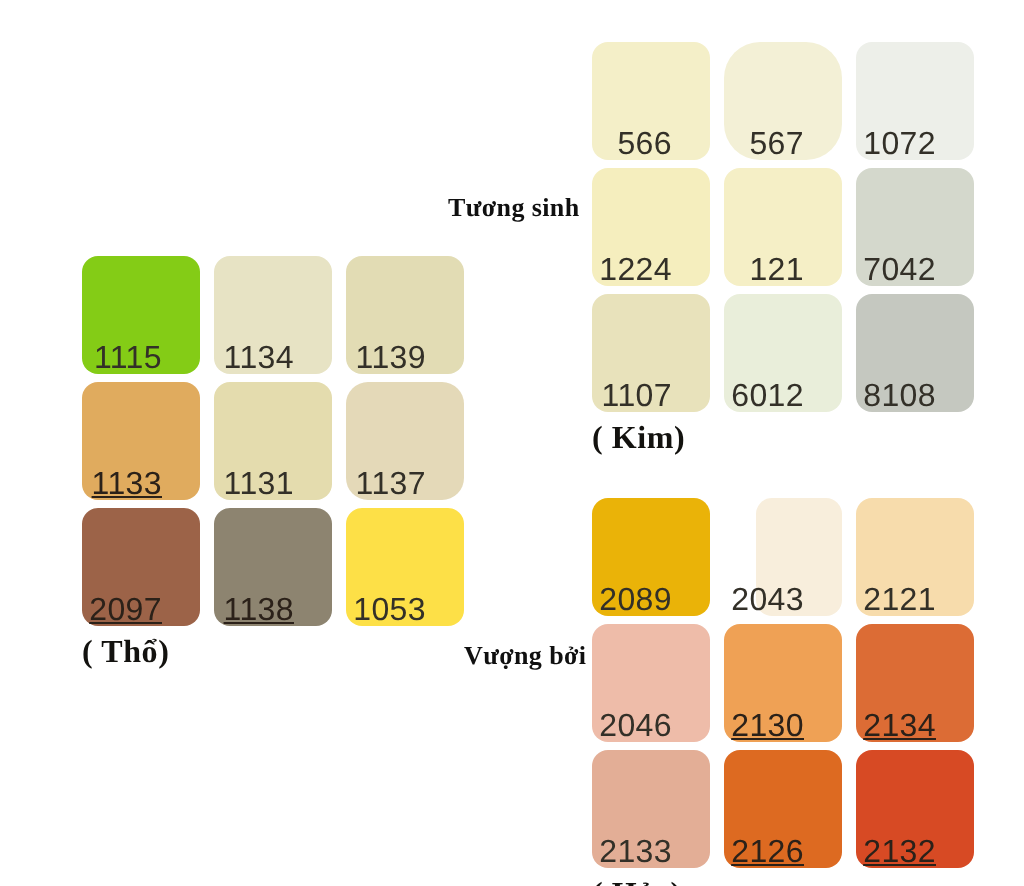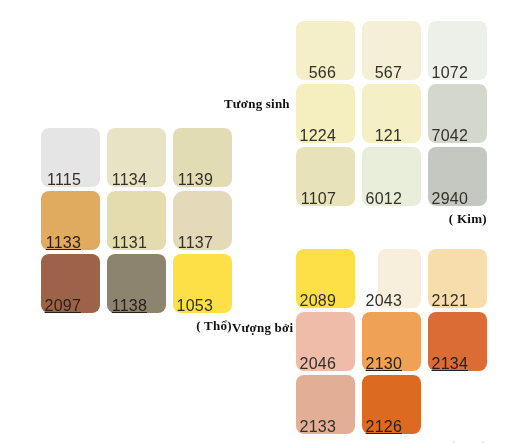--- a/index.html
+++ b/index.html
@@ -44,24 +44,24 @@
     color: #333028;
     letter-spacing: 0.2px;
     white-space: nowrap;
   }
   .swatch-code.dark-bg {
     color: #2b2119;
     text-decoration: underline;
   }
   .group-caption {
     margin-top: 5px;
-    text-align: right;
+    text-align: left;
     font-family: "Liberation Serif", serif;
     font-weight: bold;
-    font-size: 13px;
+    font-size: 16px;
     color: #13120f;
     letter-spacing: 0.3px;
   }
   
   .relation-label {
     position: absolute;
     font-family: "Liberation Serif", serif;
     font-weight: bold;
     font-size: 13px;
     color: #101010;
@@ -75,21 +75,21 @@
   #label-tuong-sinh { left: 224px; top: 96px; }
   #label-vuong-boi  { left: 232px; top: 320px; }
 </style>
 </head>
 <body>
 
 <div class="canvas">
 
   <div class="palette-group" id="group-tho">
     <div class="swatch-grid">
-        <div class="swatch" style="background: #e5e5e5;">
+        <div class="swatch" style="background: #84cc16;">
           <span class="swatch-code">1115</span>
         </div>
         <div class="swatch" style="background: rgb(231, 227, 196);">
           <span class="swatch-code">1134</span>
         </div>
         <div class="swatch" style="background: rgb(226, 220, 180);">
           <span class="swatch-code">1139</span>
         </div>
         <div class="swatch" style="background: rgb(224, 171, 94);">
           <span class="swatch-code dark-bg">1133</span>
@@ -111,21 +111,21 @@
         </div>
       </div>
     <div class="group-caption">( Thổ)</div>
   </div>
 
   <div class="palette-group" id="group-kim">
     <div class="swatch-grid">
         <div class="swatch" style="background: rgb(244, 239, 200);">
           <span class="swatch-code">566</span>
         </div>
-        <div class="swatch" style="background: rgb(243, 240, 214);">
+        <div class="swatch" style="background: rgb(243, 240, 214); border-radius: 18px;">
           <span class="swatch-code">567</span>
         </div>
         <div class="swatch" style="background: rgb(237, 239, 233);">
           <span class="swatch-code">1072</span>
         </div>
         <div class="swatch" style="background: rgb(245, 238, 190);">
           <span class="swatch-code">1224</span>
         </div>
         <div class="swatch" style="background: rgb(245, 239, 198);">
           <span class="swatch-code">121</span>
@@ -133,29 +133,29 @@
         <div class="swatch" style="background: rgb(212, 216, 204);">
           <span class="swatch-code">7042</span>
         </div>
         <div class="swatch" style="background: rgb(232, 226, 187); padding-left: 36px;">
           <span class="swatch-code">1107</span>
         </div>
         <div class="swatch" style="background: rgb(233, 238, 218);">
           <span class="swatch-code">6012</span>
         </div>
         <div class="swatch" style="background: rgb(197, 200, 192);">
-          <span class="swatch-code">2940</span>
+          <span class="swatch-code">8108</span>
         </div>
       </div>
     <div class="group-caption">( Kim)</div>
   </div>
 
   <div class="palette-group" id="group-hoa">
     <div class="swatch-grid">
-        <div class="swatch" style="background: #fde047;">
+        <div class="swatch" style="background: #eab308;">
           <span class="swatch-code">2089</span>
         </div>
         <div class="swatch" style="background: rgb(248, 238, 220); margin-left: 16px;">
           <span class="swatch-code">2043</span>
         </div>
         <div class="swatch" style="background: rgb(247, 220, 172);">
           <span class="swatch-code">2121</span>
         </div>
         <div class="swatch" style="background: rgb(238, 188, 169);">
           <span class="swatch-code">2046</span>
@@ -165,20 +165,23 @@
         </div>
         <div class="swatch" style="background: rgb(220, 108, 53);">
           <span class="swatch-code dark-bg">2134</span>
         </div>
         <div class="swatch" style="background: rgb(227, 174, 150);">
           <span class="swatch-code">2133</span>
         </div>
         <div class="swatch" style="background: rgb(221, 106, 33);">
           <span class="swatch-code dark-bg">2126</span>
         </div>
+        <div class="swatch" style="background: rgb(215, 74, 36);">
+          <span class="swatch-code dark-bg">2132</span>
+        </div>
       </div>
     <div class="group-caption">( Hỏa)</div>
   </div>
 
   <div class="relation-label" id="label-tuong-sinh">Tương sinh</div>
   <div class="relation-label" id="label-vuong-boi">Vượng bởi</div>
 
 </div>
 
 </body></html>

